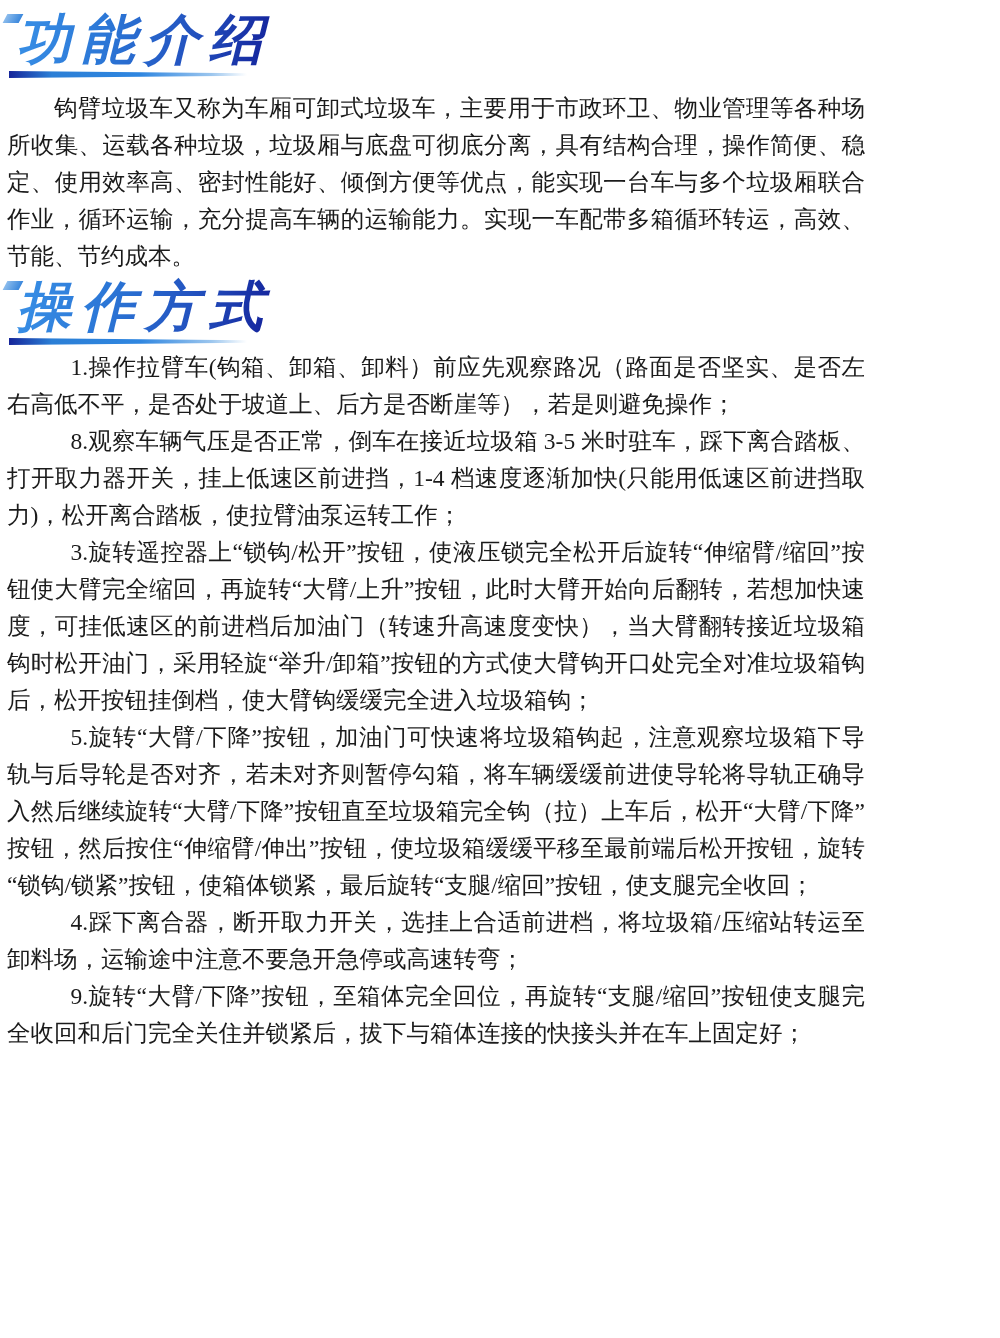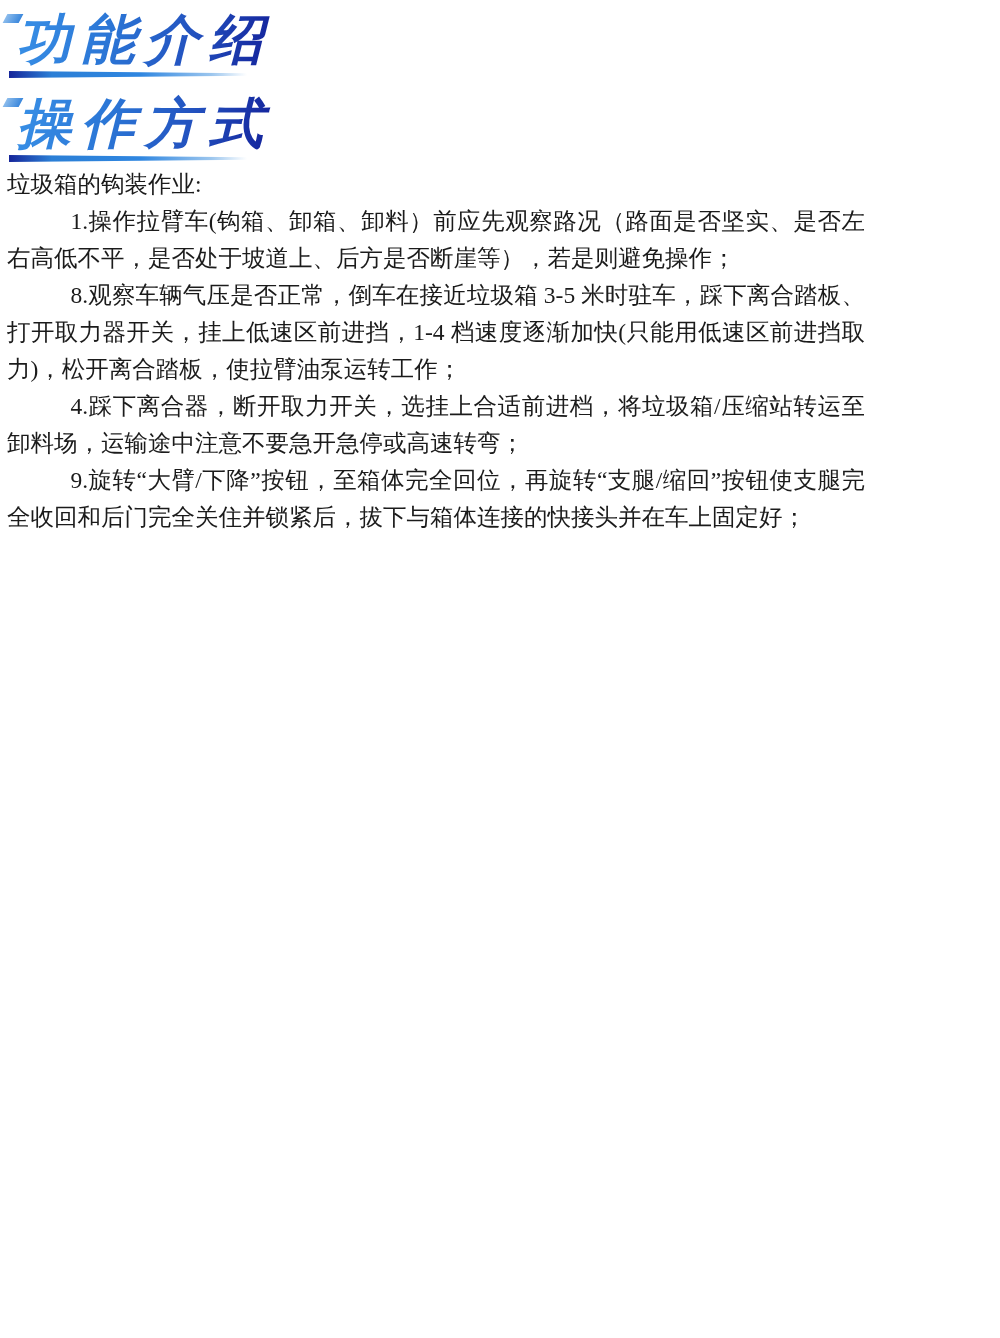--- a/index.html
+++ b/index.html
@@ -17,21 +17,20 @@
     padding: 8px 7px 12px 7px;
     font-family: "Liberation Serif", "DejaVu Serif", serif;
     color: #1b1b1b;
     font-size: 23.5px;
   }
   .heading-block {
     position: relative;
     margin: 0 0 12px 0;
   }
   .heading-block.second {
-    margin-top: 14px;
     margin-bottom: 4px;
   }
   .heading-accent {
     position: absolute;
     left: -2px;
     top: 6px;
     width: 16px;
     height: 9px;
     background: linear-gradient(90deg, #8cbcec, #3a87dc);
     transform: skewX(-28deg);
@@ -79,30 +78,34 @@
 <body>
 
 <div class="page">
 
   <div class="heading-block">
     <span class="heading-accent"></span>
     <div class="heading-text">功能介绍</div>
     <div class="heading-underline"></div>
   </div>
 
+  <div class="body-text">
+    <p class="intro-paragraph">钩臂垃圾车又称为车厢可卸式垃圾车，主要用于市政环卫、物业管理等各种场所收集、运载各种垃圾，垃圾厢与底盘可彻底分离，具有结构合理，操作简便、稳定、使用效率高、密封性能好、倾倒方便等优点，能实现一台车与多个垃圾厢联合作业，循环运输，充分提高车辆的运输能力。实现一车配带多箱循环转运，高效、节能、节约成本。</p>
+  </div>
 
   <div class="heading-block second">
     <span class="heading-accent"></span>
     <div class="heading-text">操作方式</div>
     <div class="heading-underline"></div>
   </div>
 
   <div class="body-text">
-    <p class="operation-subtitle">垃圾箱的钩装作业:</p>
     <div id="steps-list">
         <p class="step">1.操作拉臂车(钩箱、卸箱、卸料）前应先观察路况（路面是否坚实、是否左右高低不平，是否处于坡道上、后方是否断崖等），若是则避免操作；</p>
         <p class="step">8.观察车辆气压是否正常，倒车在接近垃圾箱 3-5 米时驻车，踩下离合踏板、打开取力器开关，挂上低速区前进挡，1-4 档速度逐渐加快(只能用低速区前进挡取力)，松开离合踏板，使拉臂油泵运转工作；</p>
+        <p class="step">3.旋转遥控器上“锁钩/松开”按钮，使液压锁完全松开后旋转“伸缩臂/缩回”按钮使大臂完全缩回，再旋转“大臂/上升”按钮，此时大臂开始向后翻转，若想加快速度，可挂低速区的前进档后加油门（转速升高速度变快），当大臂翻转接近垃圾箱钩时松开油门，采用轻旋“举升/卸箱”按钮的方式使大臂钩开口处完全对准垃圾箱钩后，松开按钮挂倒档，使大臂钩缓缓完全进入垃圾箱钩；</p>
+        <p class="step">5.旋转“大臂/下降”按钮，加油门可快速将垃圾箱钩起，注意观察垃圾箱下导轨与后导轮是否对齐，若未对齐则暂停勾箱，将车辆缓缓前进使导轮将导轨正确导入然后继续旋转“大臂/下降”按钮直至垃圾箱完全钩（拉）上车后，松开“大臂/下降”按钮，然后按住“伸缩臂/伸出”按钮，使垃圾箱缓缓平移至最前端后松开按钮，旋转“锁钩/锁紧”按钮，使箱体锁紧，最后旋转“支腿/缩回”按钮，使支腿完全收回；</p>
         <p class="step">4.踩下离合器，断开取力开关，选挂上合适前进档，将垃圾箱/压缩站转运至卸料场，运输途中注意不要急开急停或高速转弯；</p>
         <p class="step">9.旋转“大臂/下降”按钮，至箱体完全回位，再旋转“支腿/缩回”按钮使支腿完全收回和后门完全关住并锁紧后，拔下与箱体连接的快接头并在车上固定好；</p>
       </div>
   </div>
 
 </div>
 
 </body></html>

